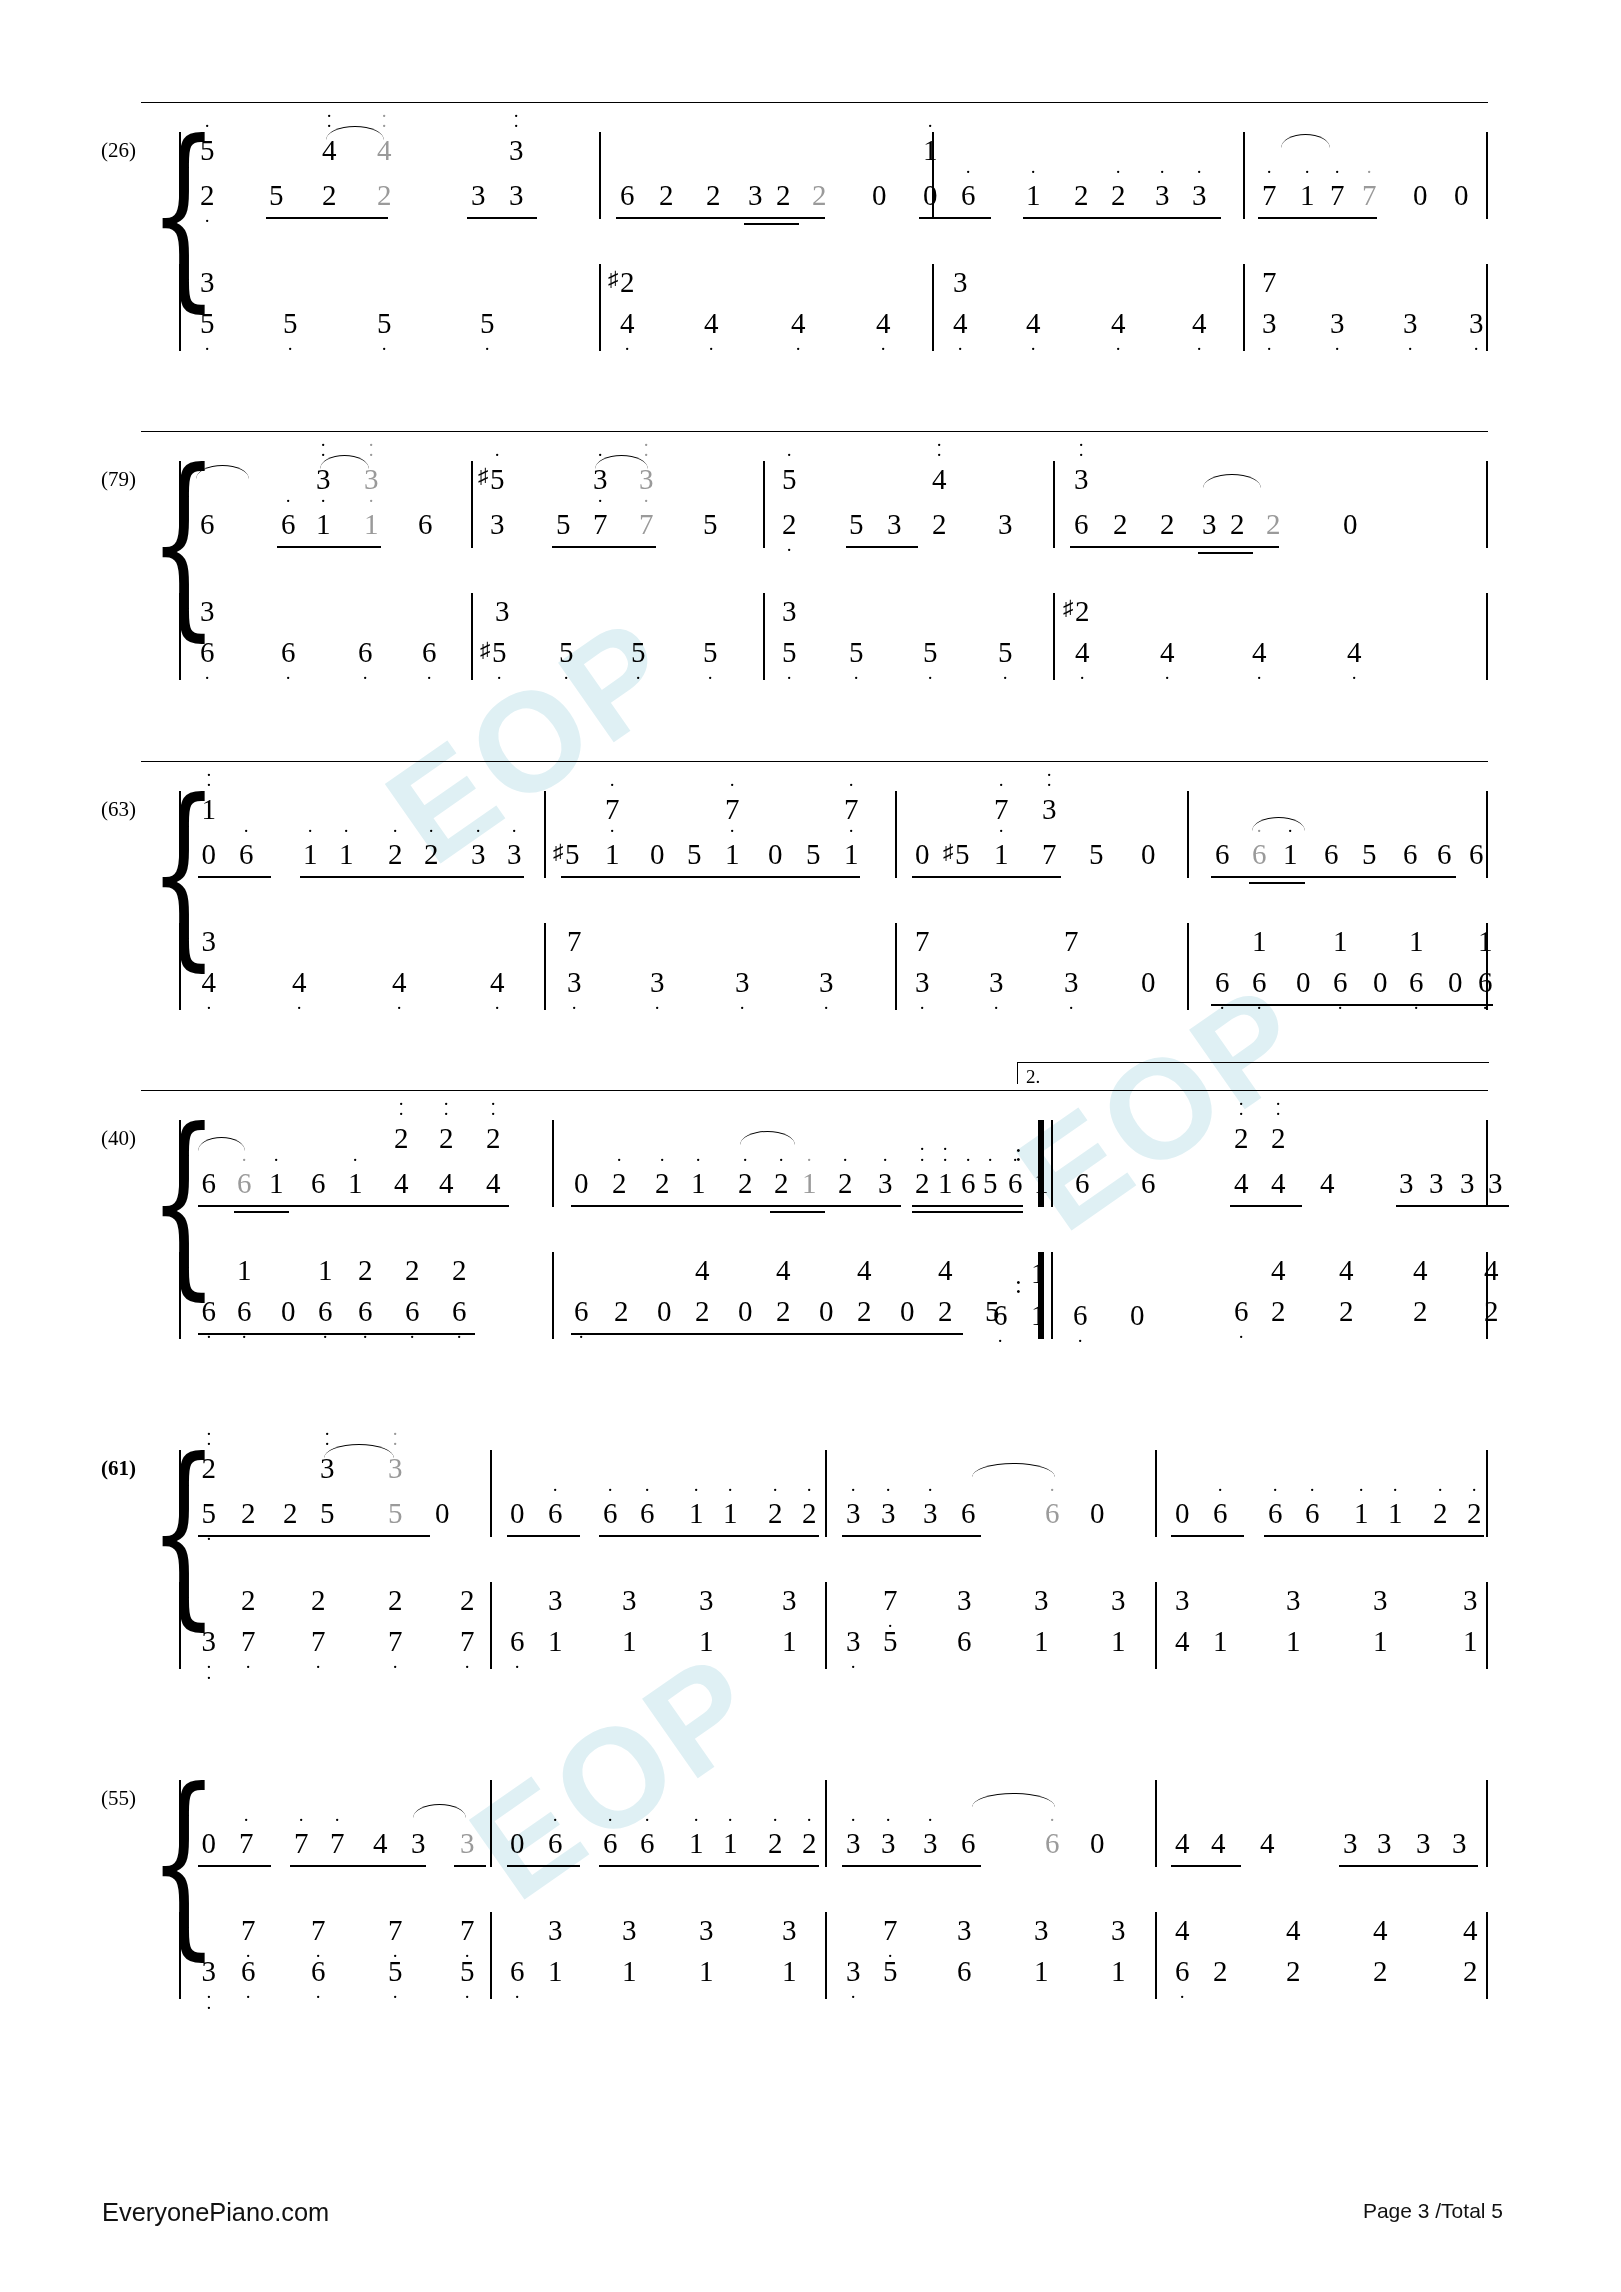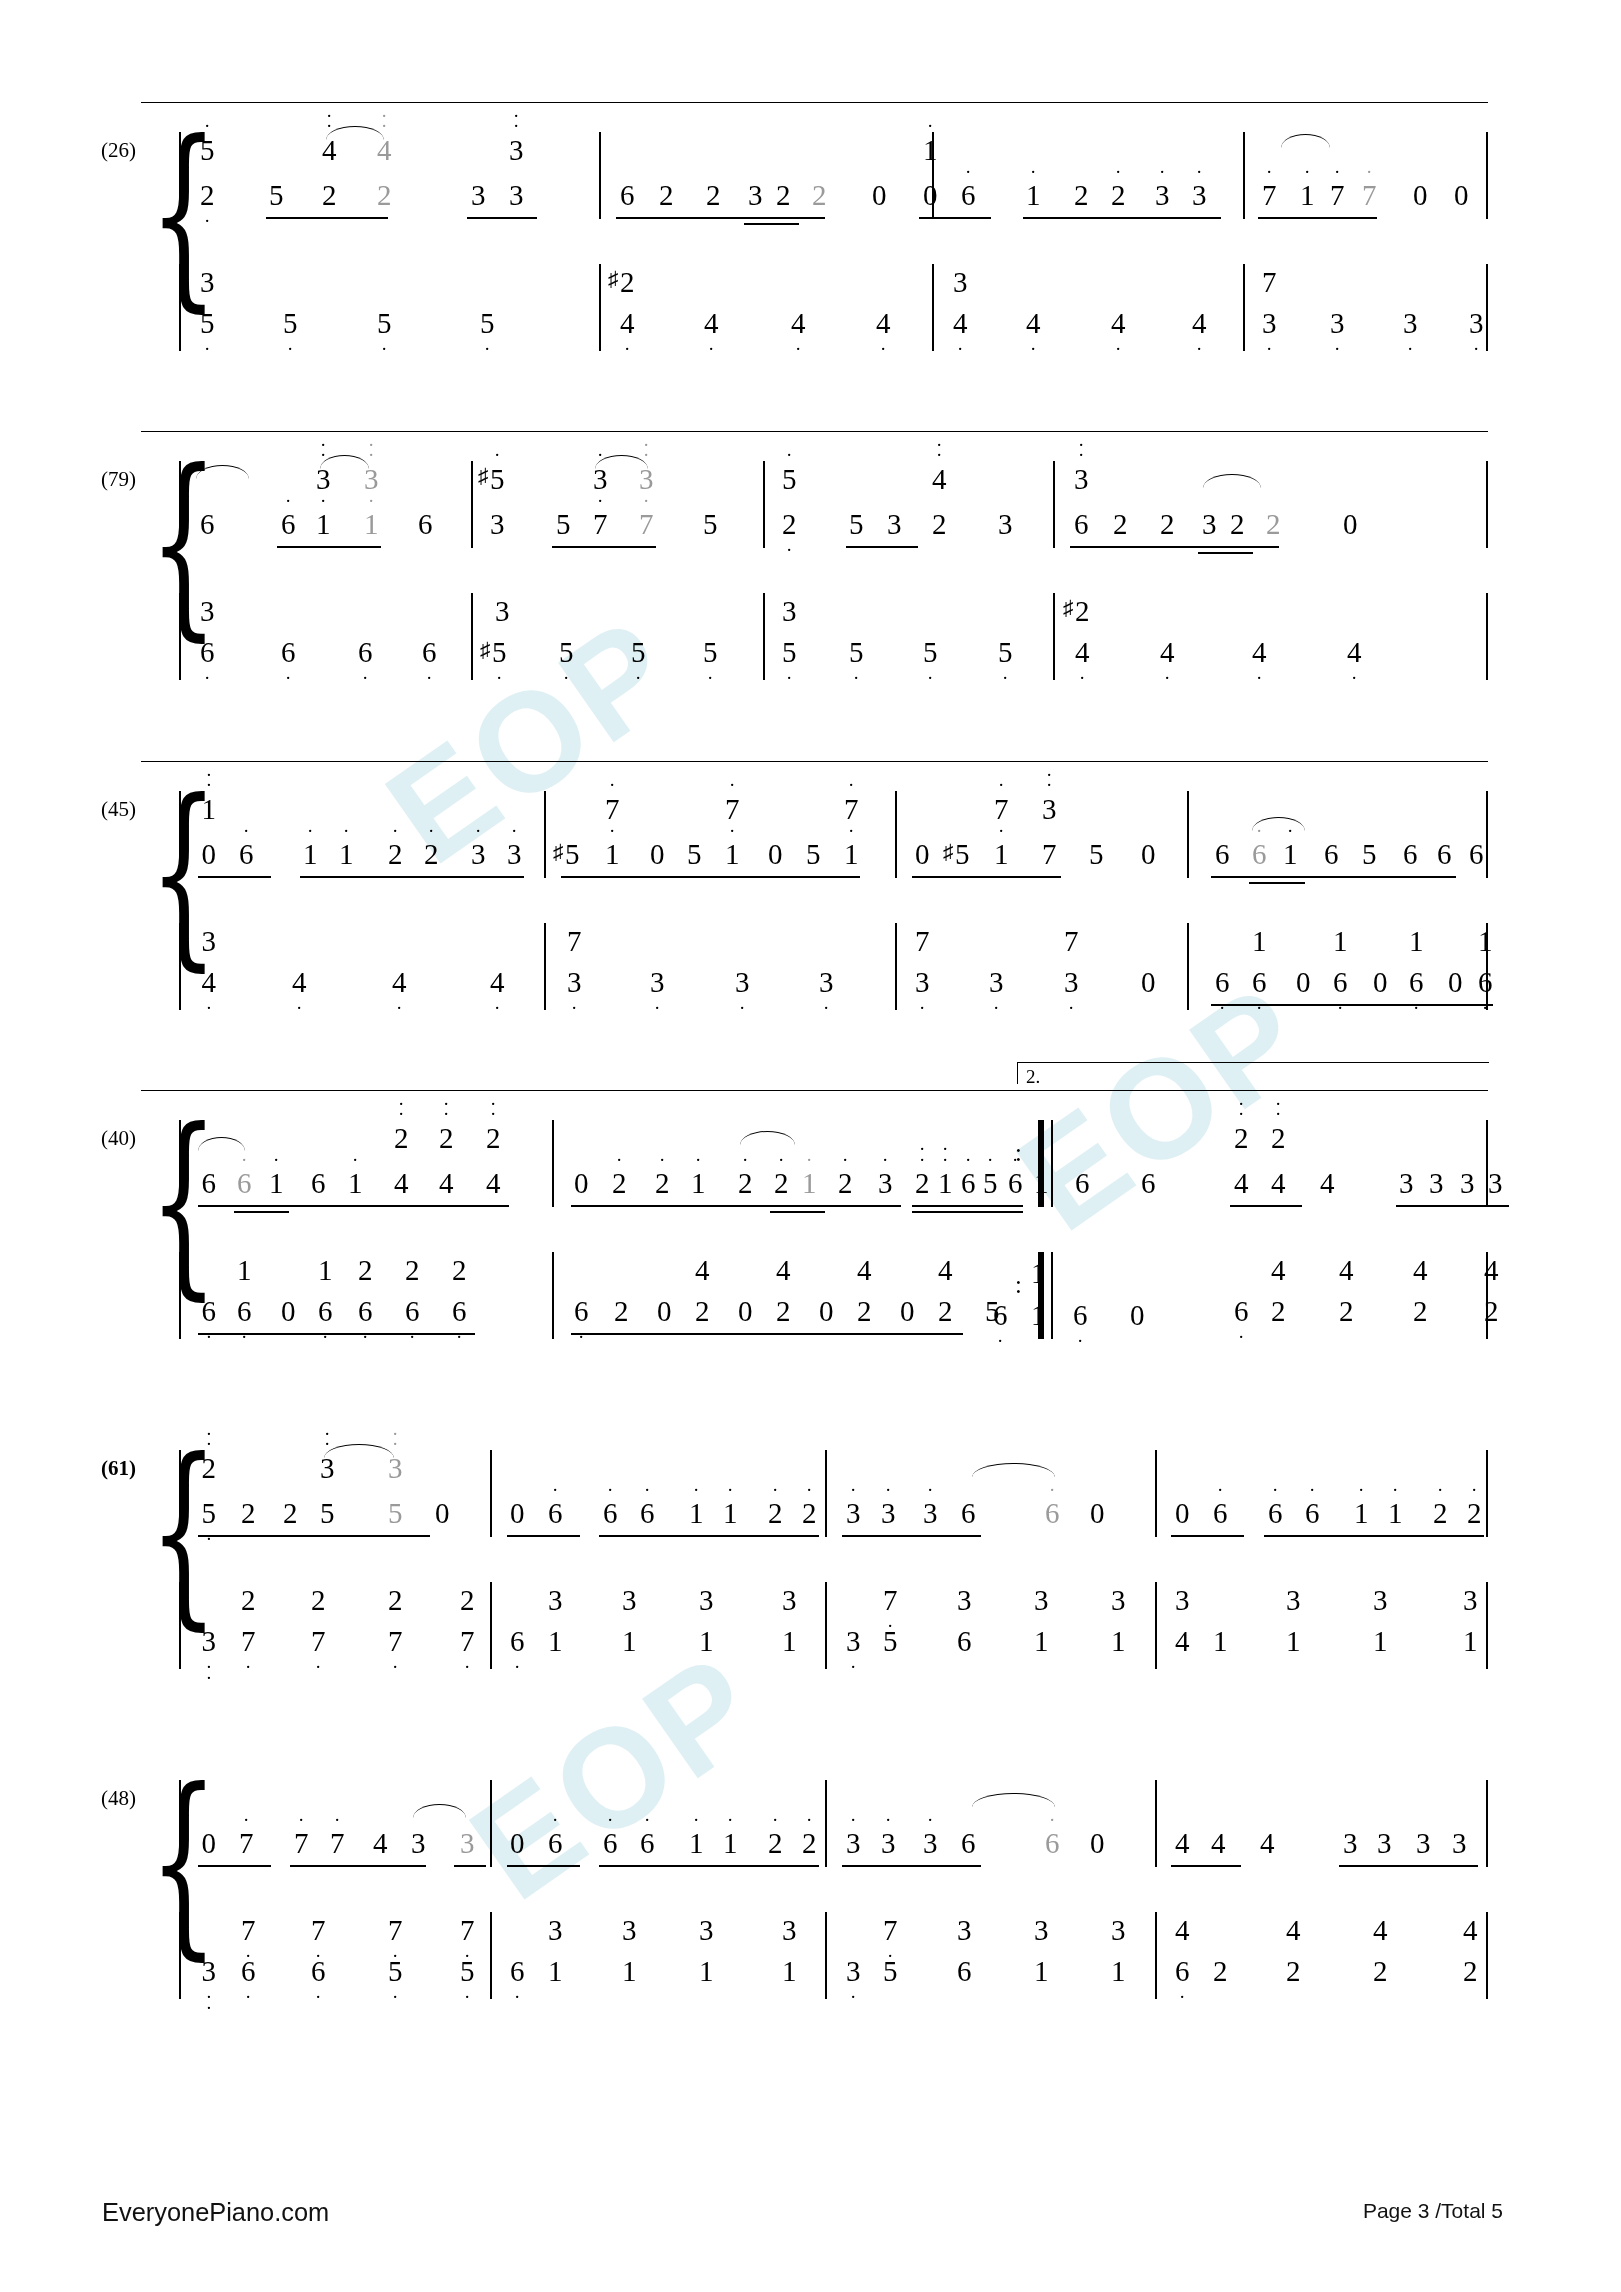--- a/index.html
+++ b/index.html
@@ -363,21 +363,21 @@
       <div class="n" style="left:896px; top:5.6px;"><span class="sharp">♯</span>2</div>
       <div class="n" style="left:896px; top:47px;">4<span class="d-dn">·</span></div>
       <div class="n" style="left:981px; top:47px;">4<span class="d-dn">·</span></div>
       <div class="n" style="left:1073px; top:47px;">4<span class="d-dn">·</span></div>
       <div class="n" style="left:1168px; top:47px;">4<span class="d-dn">·</span></div>
     </div>
   </div>
 
   <div class="system" style="top:761px; height:282px;">
     <div class="sys-topline"></div>
-    <div class="measure-num" style="left:-40px; top:36px;">(45)</div>
+    <div class="measure-num" style="left:-40px; top:36px;">(63)</div>
     <div class="brace" style="top:19px;">{</div>
 
     <div class="staff" style="top:28px;">
       <div class="barline" style="left:0px;"></div>
       <div class="barline" style="left:365px;"></div>
       <div class="barline" style="left:716px;"></div>
       <div class="barline" style="left:1008px;"></div>
       <div class="barline" style="left:1307px;"></div>
 
       <div class="n" style="left:22.6px; top:5.6px;">1<span class="d-up">·</span><span class="d-up2">·</span></div>
@@ -700,21 +700,21 @@
       <div class="n" style="left:1107px; top:5.6px;">3</div>
       <div class="n" style="left:1107px; top:47px;">1</div>
       <div class="n" style="left:1194px; top:5.6px;">3</div>
       <div class="n" style="left:1194px; top:47px;">1</div>
       <div class="n" style="left:1284px; top:5.6px;">3</div>
       <div class="n" style="left:1284px; top:47px;">1</div>
     </div>
   </div>
 
   <div class="system" style="top:1750px; height:282px;">
-    <div class="measure-num" style="left:-40px; top:36px;">(48)</div>
+    <div class="measure-num" style="left:-40px; top:36px;">(55)</div>
     <div class="brace" style="top:19px;">{</div>
 
     <div class="staff" style="top:28px;">
       <div class="barline" style="left:0px;"></div>
       <div class="barline" style="left:311px;"></div>
       <div class="barline" style="left:646px;"></div>
       <div class="barline" style="left:976px;"></div>
       <div class="barline" style="left:1307px;"></div>
 
       <div class="n" style="left:22.6px; top:51px;">0</div>

